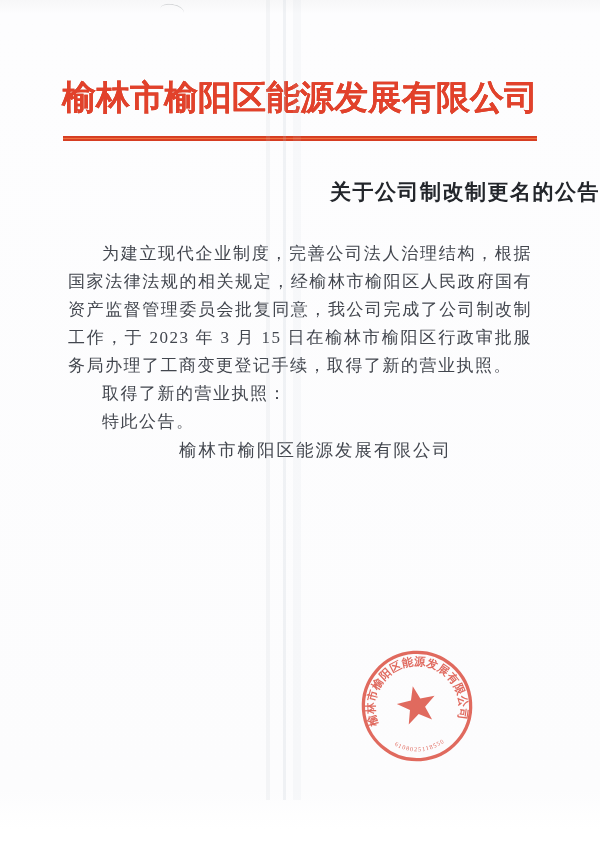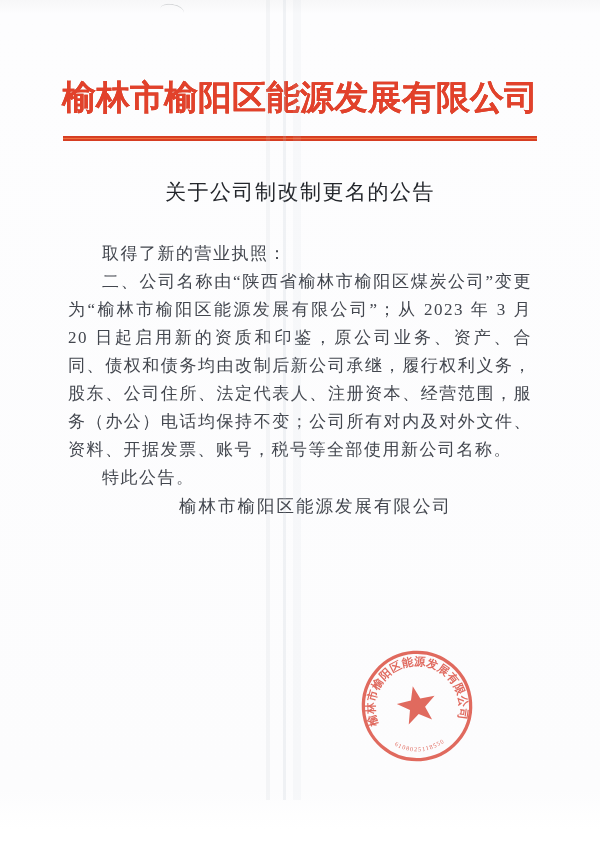--- a/index.html
+++ b/index.html
@@ -31,23 +31,23 @@
     color: #e2412b;
     text-shadow: 0 0 0.6px #c93a20;
   }
   .redline {
     height: 5px;
     margin: 16px 63px 0 63px;
     background: linear-gradient(180deg, #d63d22 0%, #d63d22 28%, #f0713f 50%, #d63d22 72%, #d63d22 100%);
   }
   .doc-title {
     margin: 36px 0 0 0;
-    text-align: center;
+    text-align: right;
     font-size: 21px; line-height: 30px;
-    font-weight: normal;
+    font-weight: bold;
     letter-spacing: 1.5px;
     color: #23262b;
   }
   .body {
     margin: 33px 68px 0 68px;
     font-size: 17px;
     line-height: 28px;
     letter-spacing: 1.5px;
     color: #42464e;
     text-align: justify;
@@ -76,22 +76,22 @@
   <div class="streak s3"></div>
   <div class="arc-artifact"></div>
 
   <h1 class="masthead">榆林市榆阳区能源发展有限公司</h1>
 
   <div class="redline"></div>
 
   <h2 class="doc-title">关于公司制改制更名的公告</h2>
 
   <div class="body">
+    <p>为建立现代企业制度，完善公司法人治理结构，根据国家法律法规的相关规定，经榆林市榆阳区人民政府国有资产监督管理委员会批复同意，我公司完成了公司制改制工作，于 2023 年 3 月 15 日在榆林市榆阳区行政审批服务局办理了工商变更登记手续，取得了新的营业执照。</p>
     <p>取得了新的营业执照：</p>
-    <p>二、公司名称由“陕西省榆林市榆阳区煤炭公司”变更为“榆林市榆阳区能源发展有限公司”；从 2023 年 3 月 20 日起启用新的资质和印鉴，原公司业务、资产、合同、债权和债务均由改制后新公司承继，履行权利义务，股东、公司住所、法定代表人、注册资本、经营范围，服务（办公）电话均保持不变；公司所有对内及对外文件、资料、开据发票、账号，税号等全部使用新公司名称。</p>
     <p>特此公告。</p>
 
     <div class="signature">
       <div class="sig-company">榆林市榆阳区能源发展有限公司</div>
     </div>
   </div>
 
   <svg class="seal" viewBox="0 0 120 120">
     <defs>
       <path id="sealTopArc" d="M 18,75 A 44,44 0 1 1 102,75" fill="none"></path>

